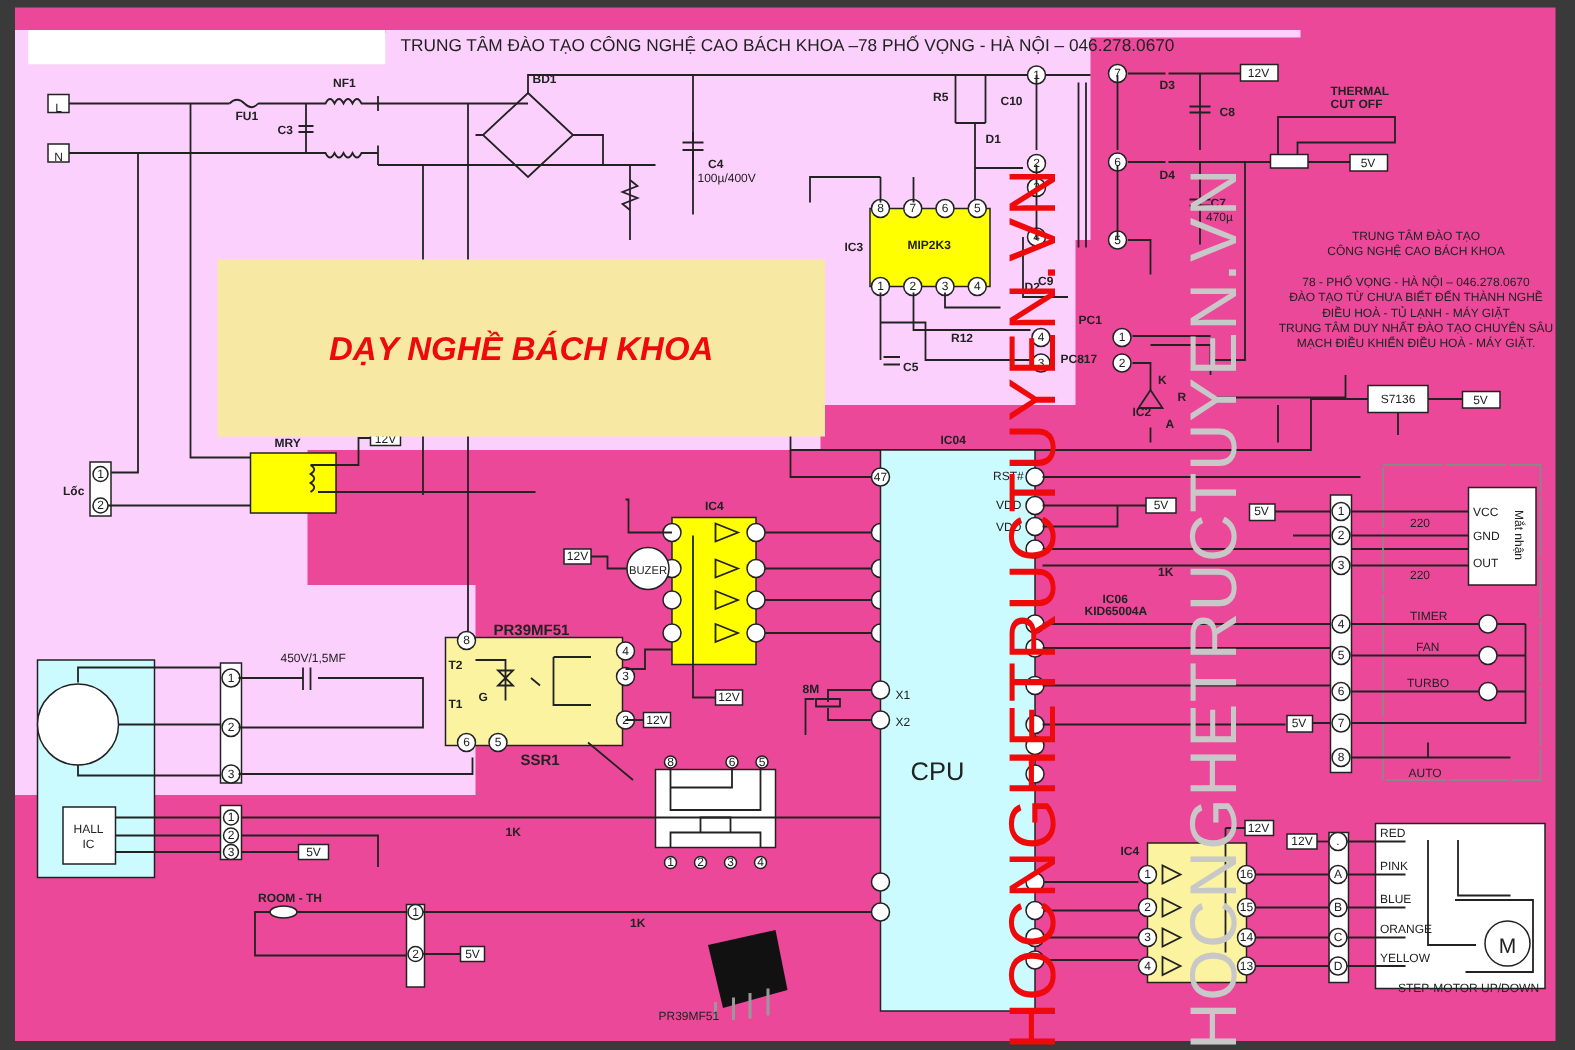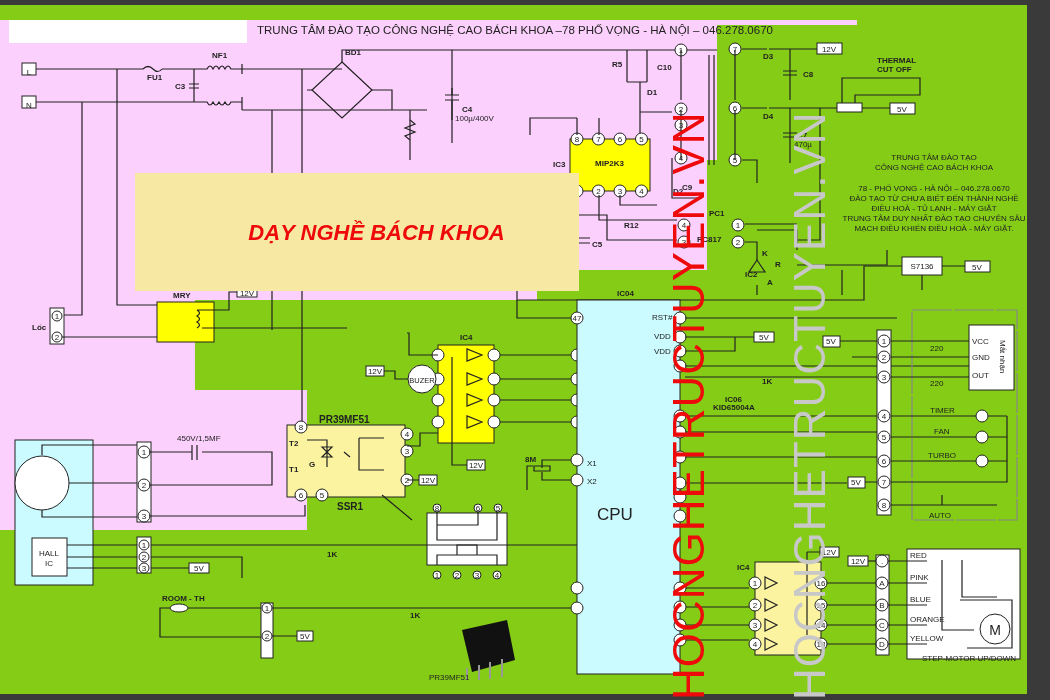--- a/index.html
+++ b/index.html
@@ -1,29 +1,29 @@
 <!DOCTYPE html>
 <html><head>
 <meta charset="utf-8">
 <style>
   html,body{margin:0;padding:0;background:#3a3a3a;}
   #stage{position:relative;width:1050px;height:700px;overflow:hidden;background:#3a3a3a;font-family:"Liberation Sans",sans-serif;}
-  #sheet{position:absolute;left:0;top:5px;width:1027px;height:689px;background:#84cc16;}
+  #sheet{position:absolute;left:10px;top:5px;width:1027px;height:689px;background:#ec4899;}
   svg{position:absolute;left:0;top:0;}
   .w{stroke:#222;stroke-width:1.2;fill:none;}
   .wg{stroke:#888;stroke-width:1.2;fill:none;}
   .lbl{font-family:"Liberation Sans",sans-serif;font-size:8px;fill:#222;}
   .lblb{font-family:"Liberation Sans",sans-serif;font-size:8px;fill:#222;font-weight:bold;}
   .pin{fill:#fff;stroke:#222;stroke-width:1;}
   .pintxt{font-family:"Liberation Sans",sans-serif;font-size:8px;fill:#222;text-anchor:middle;dominant-baseline:central;}
   .box{fill:#fff;stroke:#222;stroke-width:1;}
   .yel{fill:#ffff00;stroke:#222;stroke-width:1;}
   .ylt{fill:#fbf3a0;stroke:#222;stroke-width:1;}
   .cyan{fill:#ccfbff;stroke:#222;stroke-width:1;}
-  #banner{position:absolute;left:135px;top:168px;width:405px;height:118px;background:#f7e8a4;display:flex;flex-direction:column;align-items:center;justify-content:center;padding-left:39px;}
+  #banner{position:absolute;left:135px;top:168px;width:405px;height:118px;background:#f7e8a4;display:flex;flex-direction:column;align-items:center;justify-content:center;}
   #banner div{color:#ee0a0a;font-family:"Liberation Sans",sans-serif;font-weight:bold;font-style:italic;font-size:22px;line-height:29px;}
   .wm{position:absolute;font-family:"Liberation Sans",sans-serif;font-size:44px;white-space:nowrap;transform-origin:0 0;transform:rotate(-90deg);letter-spacing:1px;}
   #wm-red{left:664px;top:700px;color:#ee0a0a;}
   #wm-gray{left:785px;top:700px;color:#c8c8c8;}
 </style>
 </head>
 <body>
 
 <div id="stage">
   <div id="sheet">

